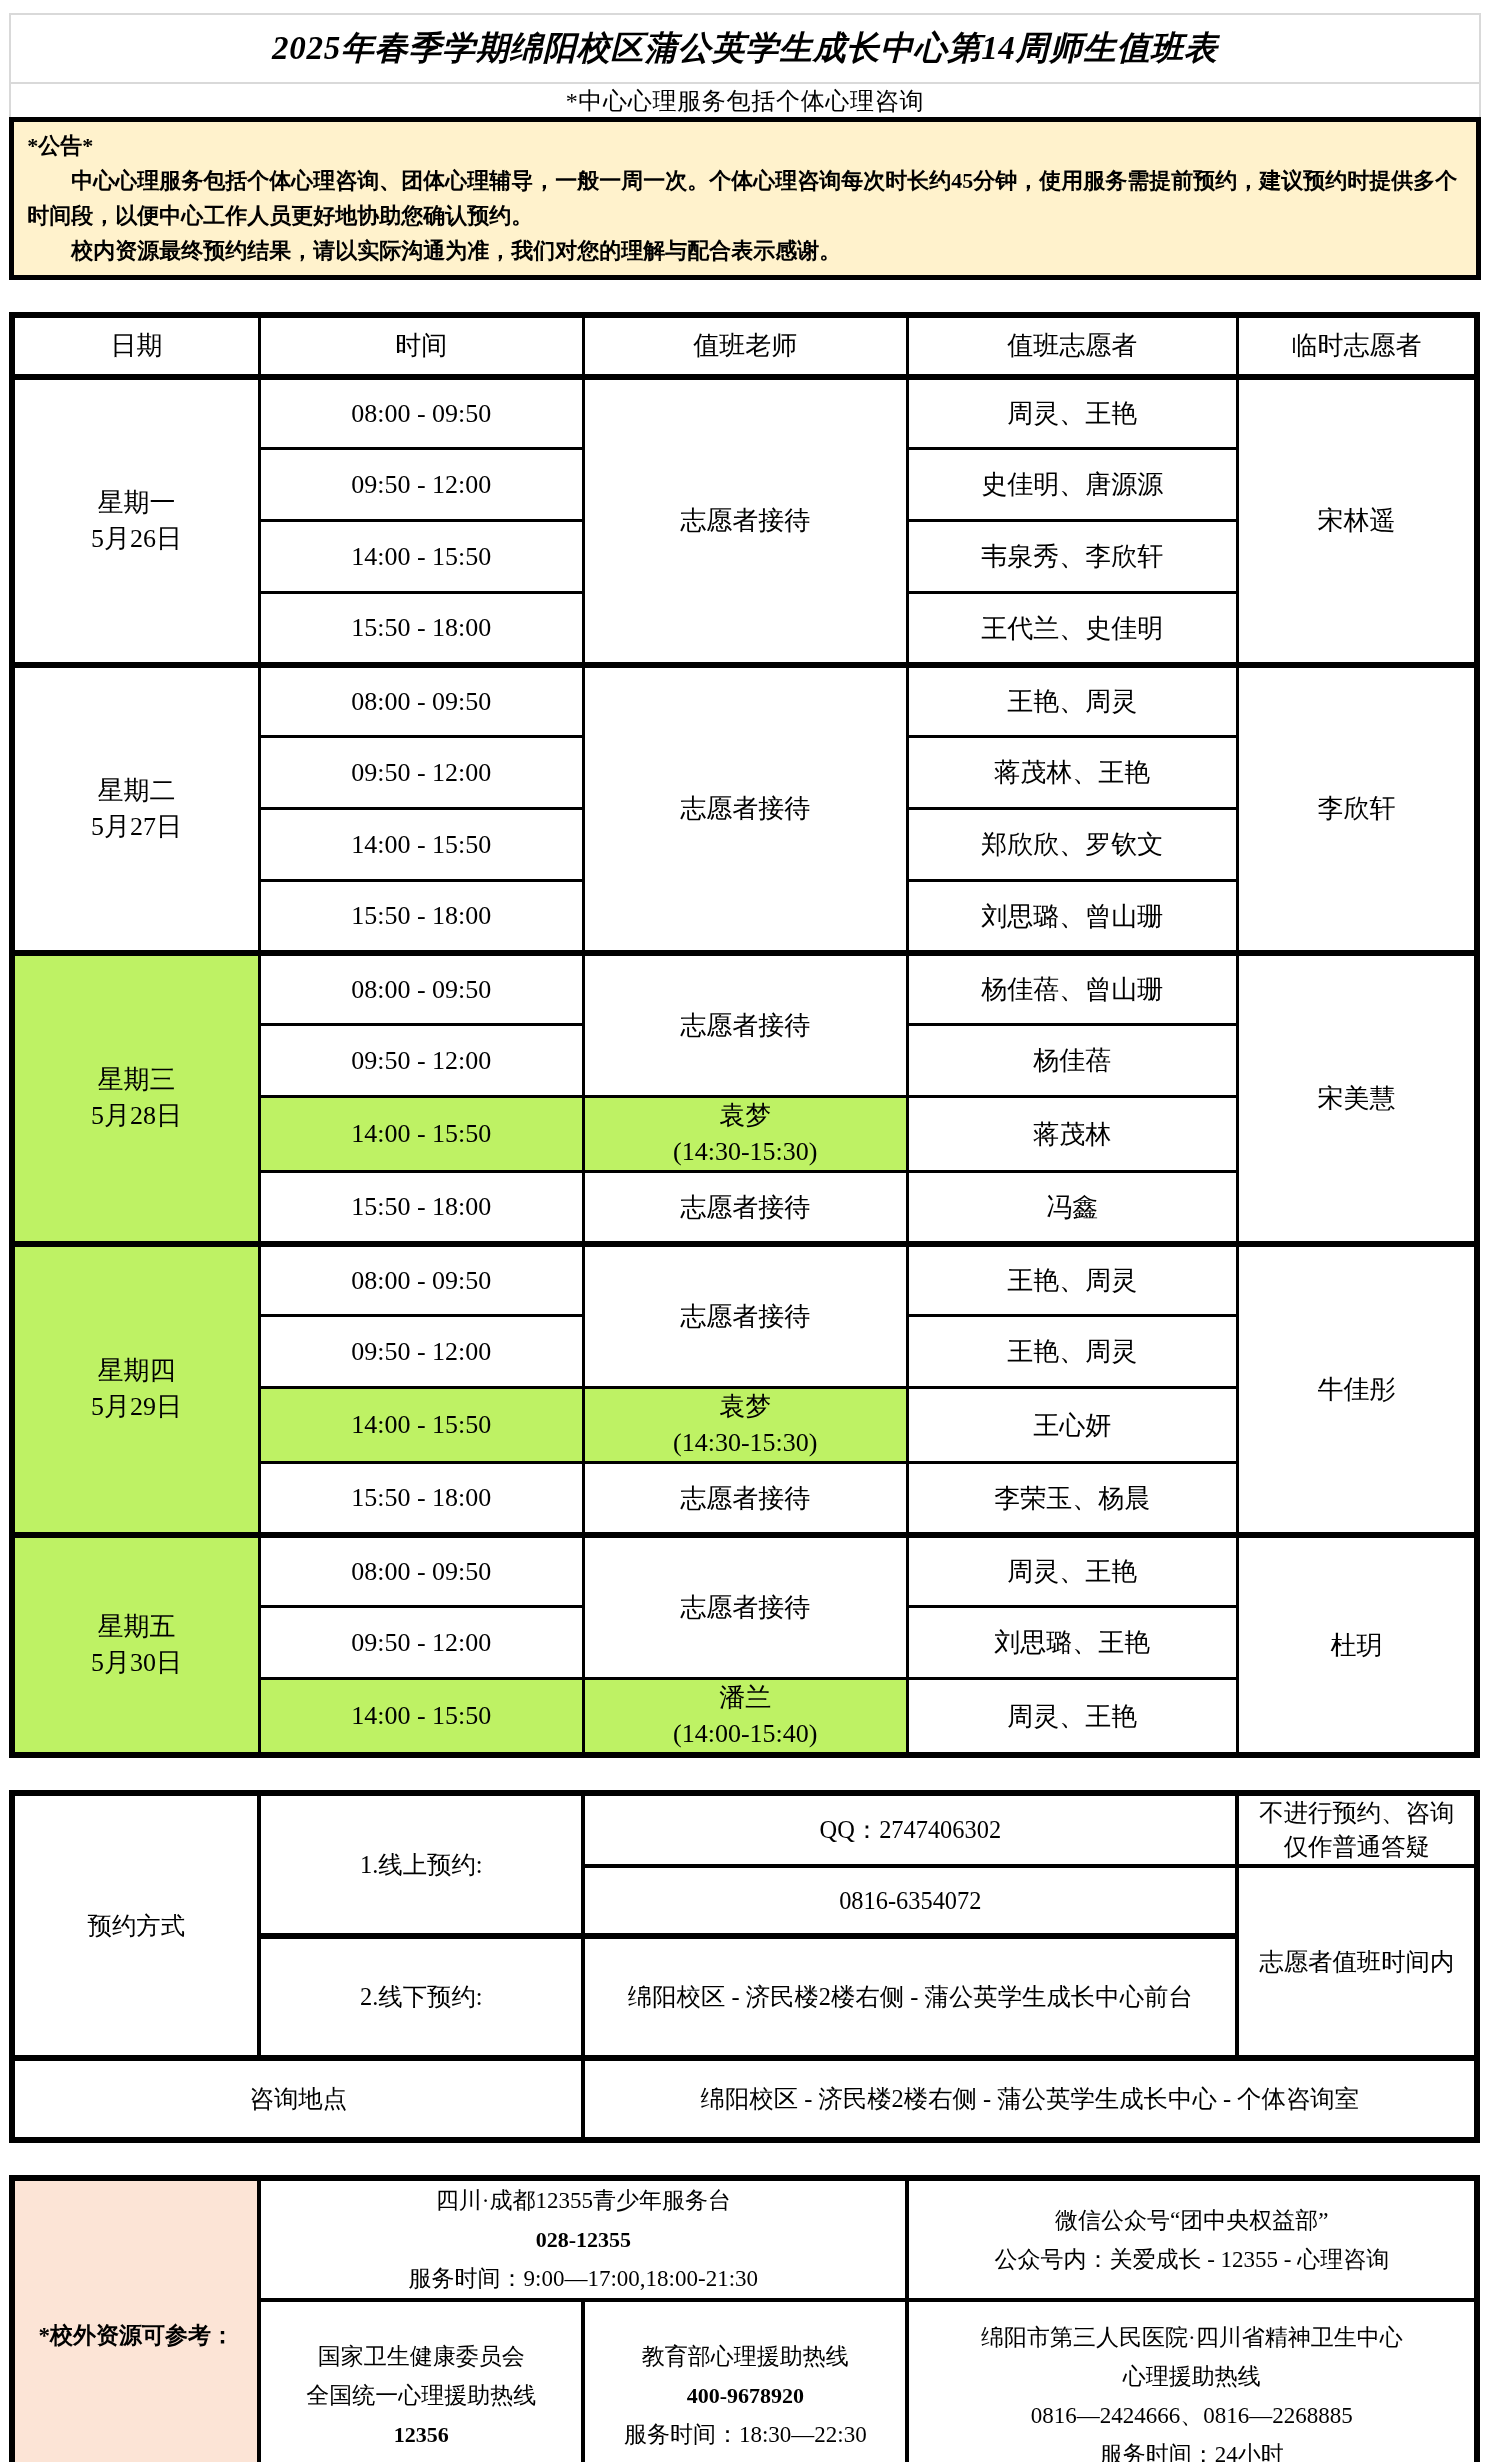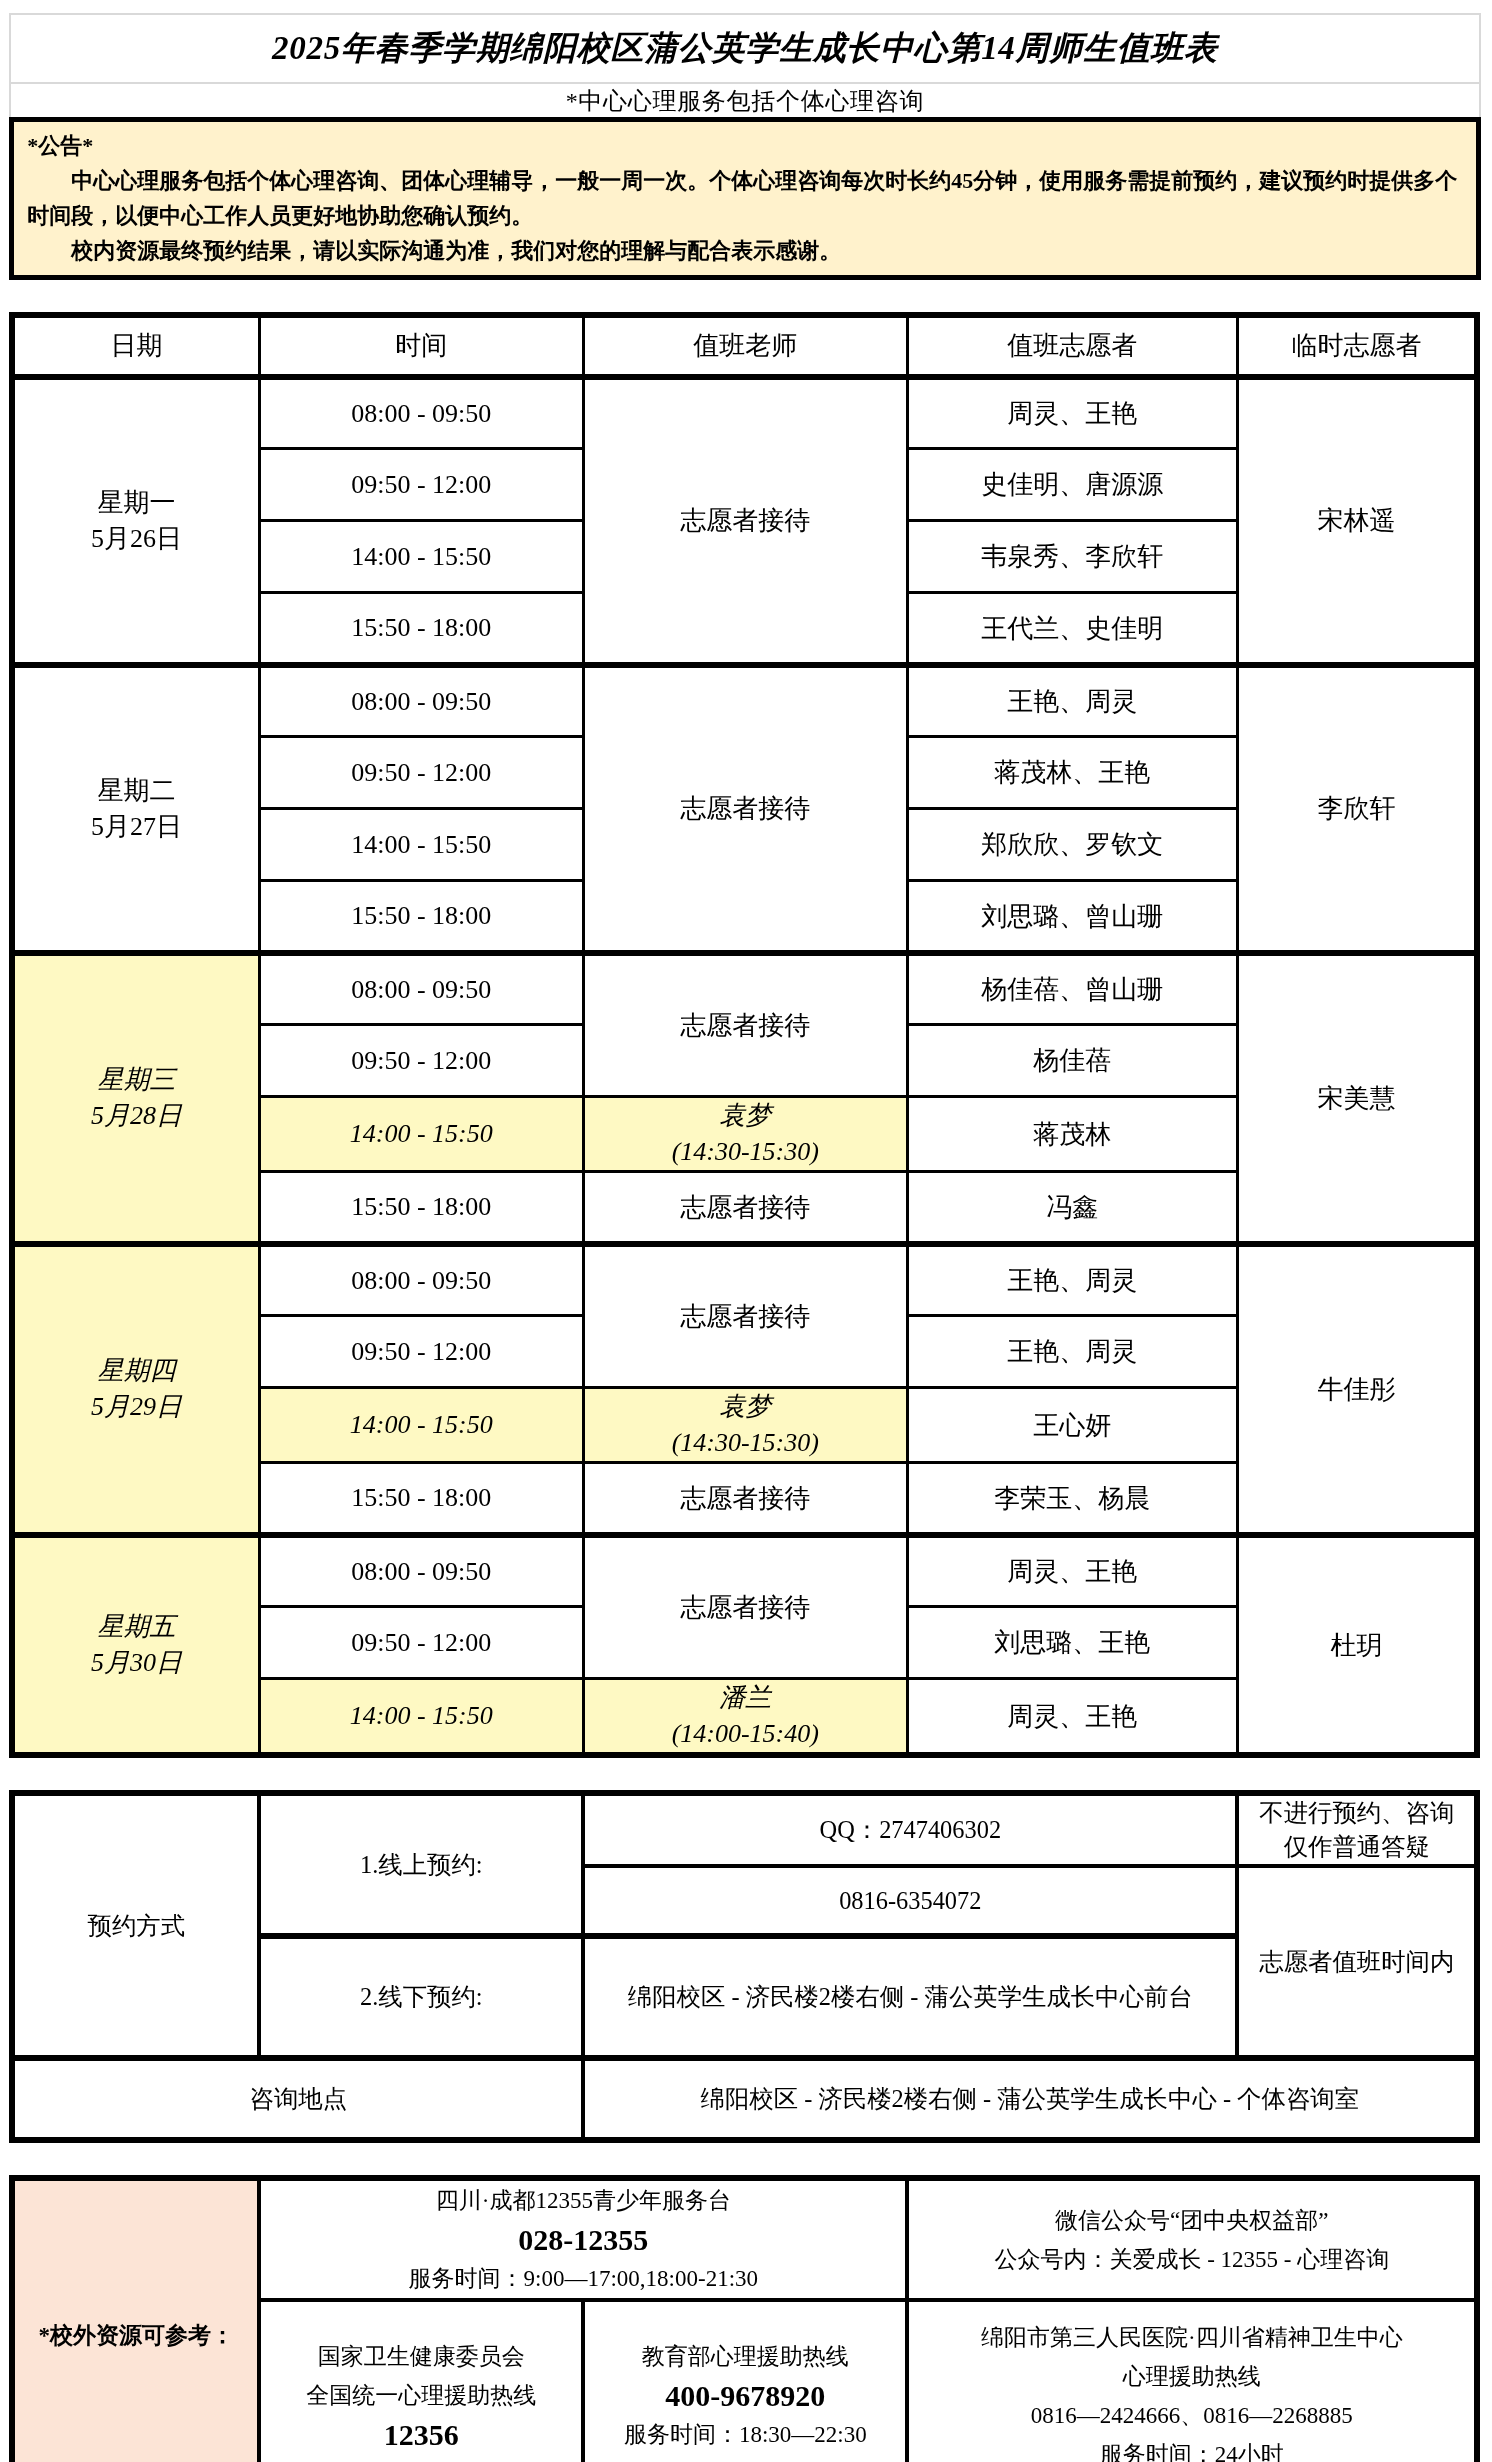--- a/index.html
+++ b/index.html
@@ -39,36 +39,36 @@
     border:3.6px solid #000;
     text-align:center;vertical-align:middle;
     font-size:26px;font-weight:normal;
     padding:0;overflow:hidden;
   }
   .main{margin-top:32px;border:6.4px solid #000;}
   .main thead th{height:56px;border-bottom:6.4px solid #000;}
   .main tbody tr{height:72px;}
   .main tbody tr.gtop td{border-top:6.4px solid #000;}
   .two-line{line-height:36px;}
-  .green{background:#fef9c3;font-style:italic;}
+  .green{background:#bef264;}
   
   .booking{margin-top:32px;border:6.4px solid #000;}
   .booking td{border-width:4.3px;font-size:24.4px;line-height:34px;}
   .booking tr.r1{height:72px;}
   .booking tr.r2{height:70px;}
   .booking tr.r3{height:122px;}
   .booking tr.r4{height:82px;}
   .booking td.sep{border-top:6.4px solid #000;}
   
   .external{margin-top:32px;border:6.4px solid #000;}
   .external td{border-width:4.3px;font-size:23px;line-height:39px;}
   .external tr.r1{height:109px;}
   .external tr.r2{height:192px;}
   .pink{background:#fce4d6;font-weight:bold;font-size:26px;}
-  .num{font-weight:bold;font-size:30px;}
+  .num{font-weight:bold;font-size:22px;}
 </style>
 </head>
 <body>
 
 <div class="sheet">
 
   <div class="titlebox">
     <div class="title">2025年春季学期绵阳校区蒲公英学生成长中心第14周师生值班表</div>
     <div class="subtitle">*中心心理服务包括个体心理咨询</div>
   </div>

